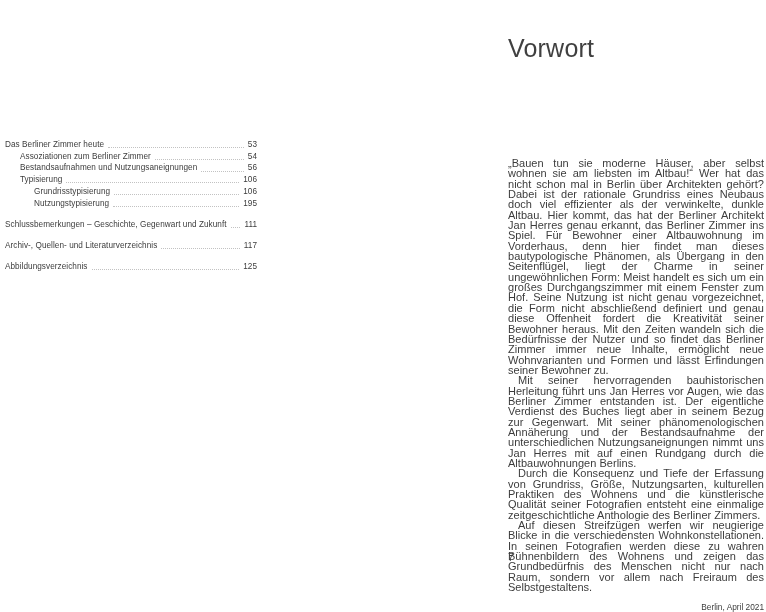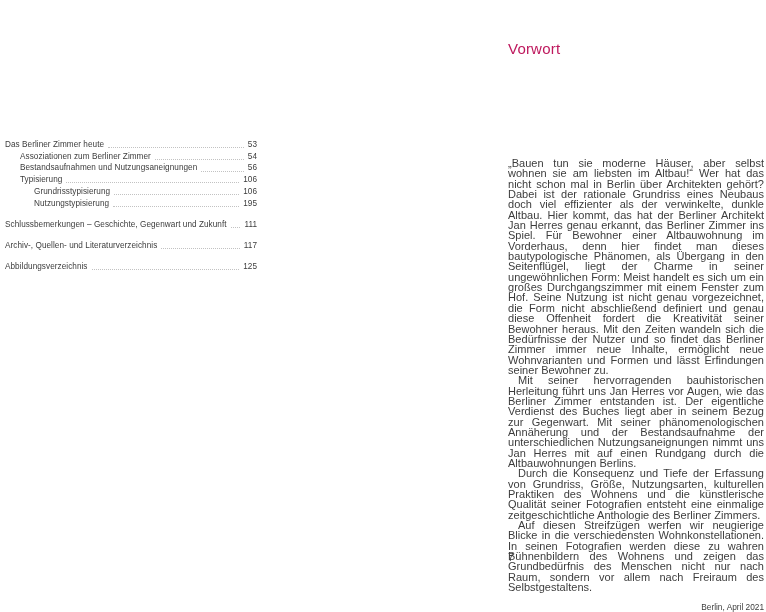--- a/index.html
+++ b/index.html
@@ -48,24 +48,24 @@
 
   
   .right-col {
     position: absolute;
     left: 508px;
     top: 0;
     width: 256px;
   }
   .fw-title {
     margin: 35px 0 0 0;
-    font-size: 15px;
+    font-size: 25px;
     line-height: 27px;
     font-weight: 400;
-    color: #be185d;
+    color: #404040;
     letter-spacing: 0.2px;
   }
   .fw-body {
     margin-top: 96px;
     font-size: 11px;
     line-height: 10.35px;
     text-align: justify;
     color: #3c3c3c;
     letter-spacing: 0.02px;
     hyphens: none;

